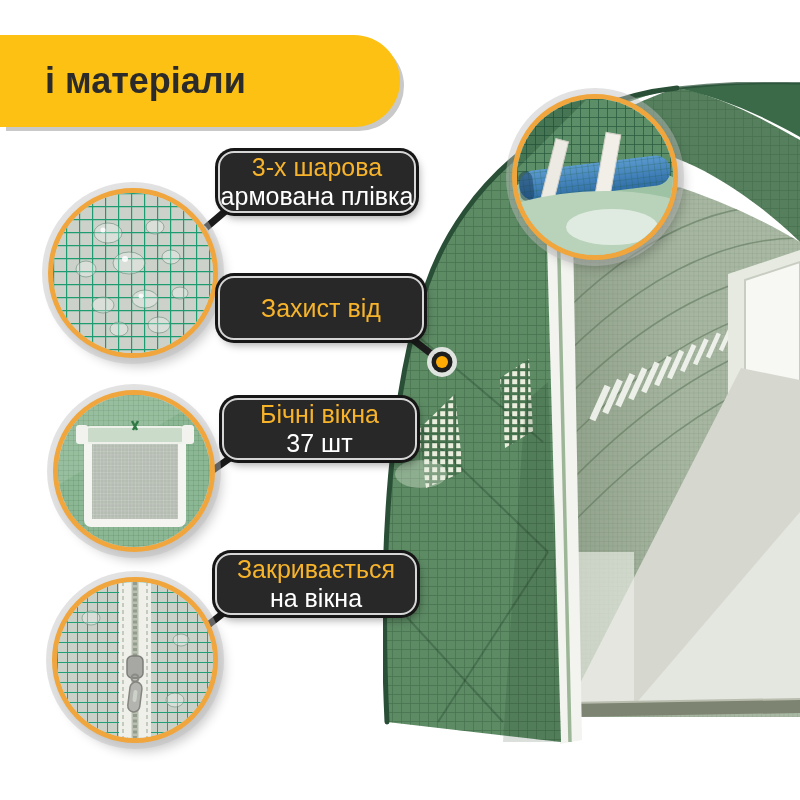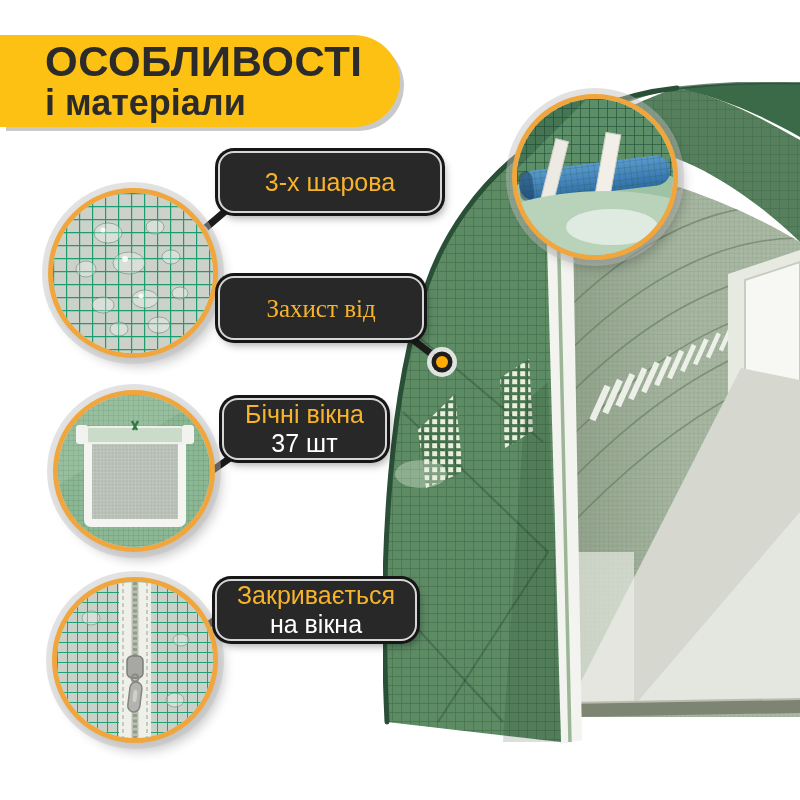--- a/index.html
+++ b/index.html
@@ -23,44 +23,43 @@
   }
   
   .callout{
     position:absolute;background:#282828;border:2px solid #d6d6d6;border-radius:16px;
     box-shadow:0 0 0 3px #161616,3px 5px 8px rgba(0,0,0,.35);
     display:flex;flex-direction:column;align-items:center;justify-content:center;
     box-sizing:border-box;text-align:center;
   }
   .callout .l1{color:#F7B42B;font-size:25px;line-height:29px;}
   .callout .l2{color:#ffffff;font-size:25px;line-height:29px;}
-  #callout-0{left:218px;top:151px;width:224px;height:62px;}
-  #callout-1{left:218px;top:276px;width:206px;height:64px;font-family:Liberation Serif, serif;}
-  #callout-2{left:222px;top:398px;width:165px;height:62px;}
-  #callout-3{left:215px;top:553px;width:202px;height:62px;margin-top:26px;}
+  #callout-0{left:218px;top:151px;width:198px;height:62px;}
+  #callout-1{left:218px;top:276px;width:206px;height:64px;}
+  #callout-2{left:222px;top:398px;width:195px;height:62px;}
+  #callout-3{left:215px;top:553px;width:202px;height:62px;}
   
   .detail-circle{
     position:absolute;border-radius:50%;border:5px solid #F0A63C;
     box-shadow:0 0 0 6px rgba(190,190,190,.45),6px 8px 12px rgba(0,0,0,.22);
     overflow:hidden;background:#cfd5cd;
   }
   #circle-film{left:48px;top:188px;width:160px;height:160px;}
   #circle-window{left:53px;top:390px;width:152px;height:152px;}
   #circle-zipper{left:52px;top:577px;width:156px;height:156px;}
   #circle-pipe{left:512px;top:94px;width:156px;height:156px;}
   .detail-circle svg{display:block;width:100%;height:100%;}
   
   #greenhouse{position:absolute;left:383px;top:82px;}
   #leaders{position:absolute;left:0;top:0;pointer-events:none;}
 </style>
 </head>
 <body>
 
 <div class="banner">
-  <div class="title">ОСОБЛИВОСТІ</div>
   <div class="subtitle">і матеріали</div>
 </div>
 
 <svg id="greenhouse" width="417" height="668" viewBox="0 0 417 668">
   <defs>
     <pattern id="meshFront" width="9" height="9" patternUnits="userSpaceOnUse">
       <path d="M0,0H9M0,0V9" stroke="rgba(26,66,38,0.35)" stroke-width="1.4" fill="none"></path>
     </pattern>
     <pattern id="meshFine" width="4.5" height="4.5" patternUnits="userSpaceOnUse">
       <path d="M0,0H4.5M0,0V4.5" stroke="rgba(70,100,70,0.22)" stroke-width="0.8" fill="none"></path>
@@ -290,20 +289,21 @@
           <rect x="72" y="100" width="12" height="30" rx="6" fill="#b3b3af" stroke="#85857f" stroke-width="1.5"></rect>
           <rect x="76" y="108" width="4" height="12" rx="2" fill="#cdd2c9"></rect>
         </g>
       </g>
     </g>
   </svg>
 </div>
 
 <div id="callout-0" class="callout">
   <div class="l1">3-х шарова</div>
+  <div class="l2">армована плівка</div>
 </div>
 <div id="callout-1" class="callout">
   <div class="l1">Захист від</div>
 </div>
 <div id="callout-2" class="callout">
   <div class="l1">Бічні вікна</div>
   <div class="l2">37 шт</div>
 </div>
 <div id="callout-3" class="callout">
   <div class="l1">Закривається</div>

